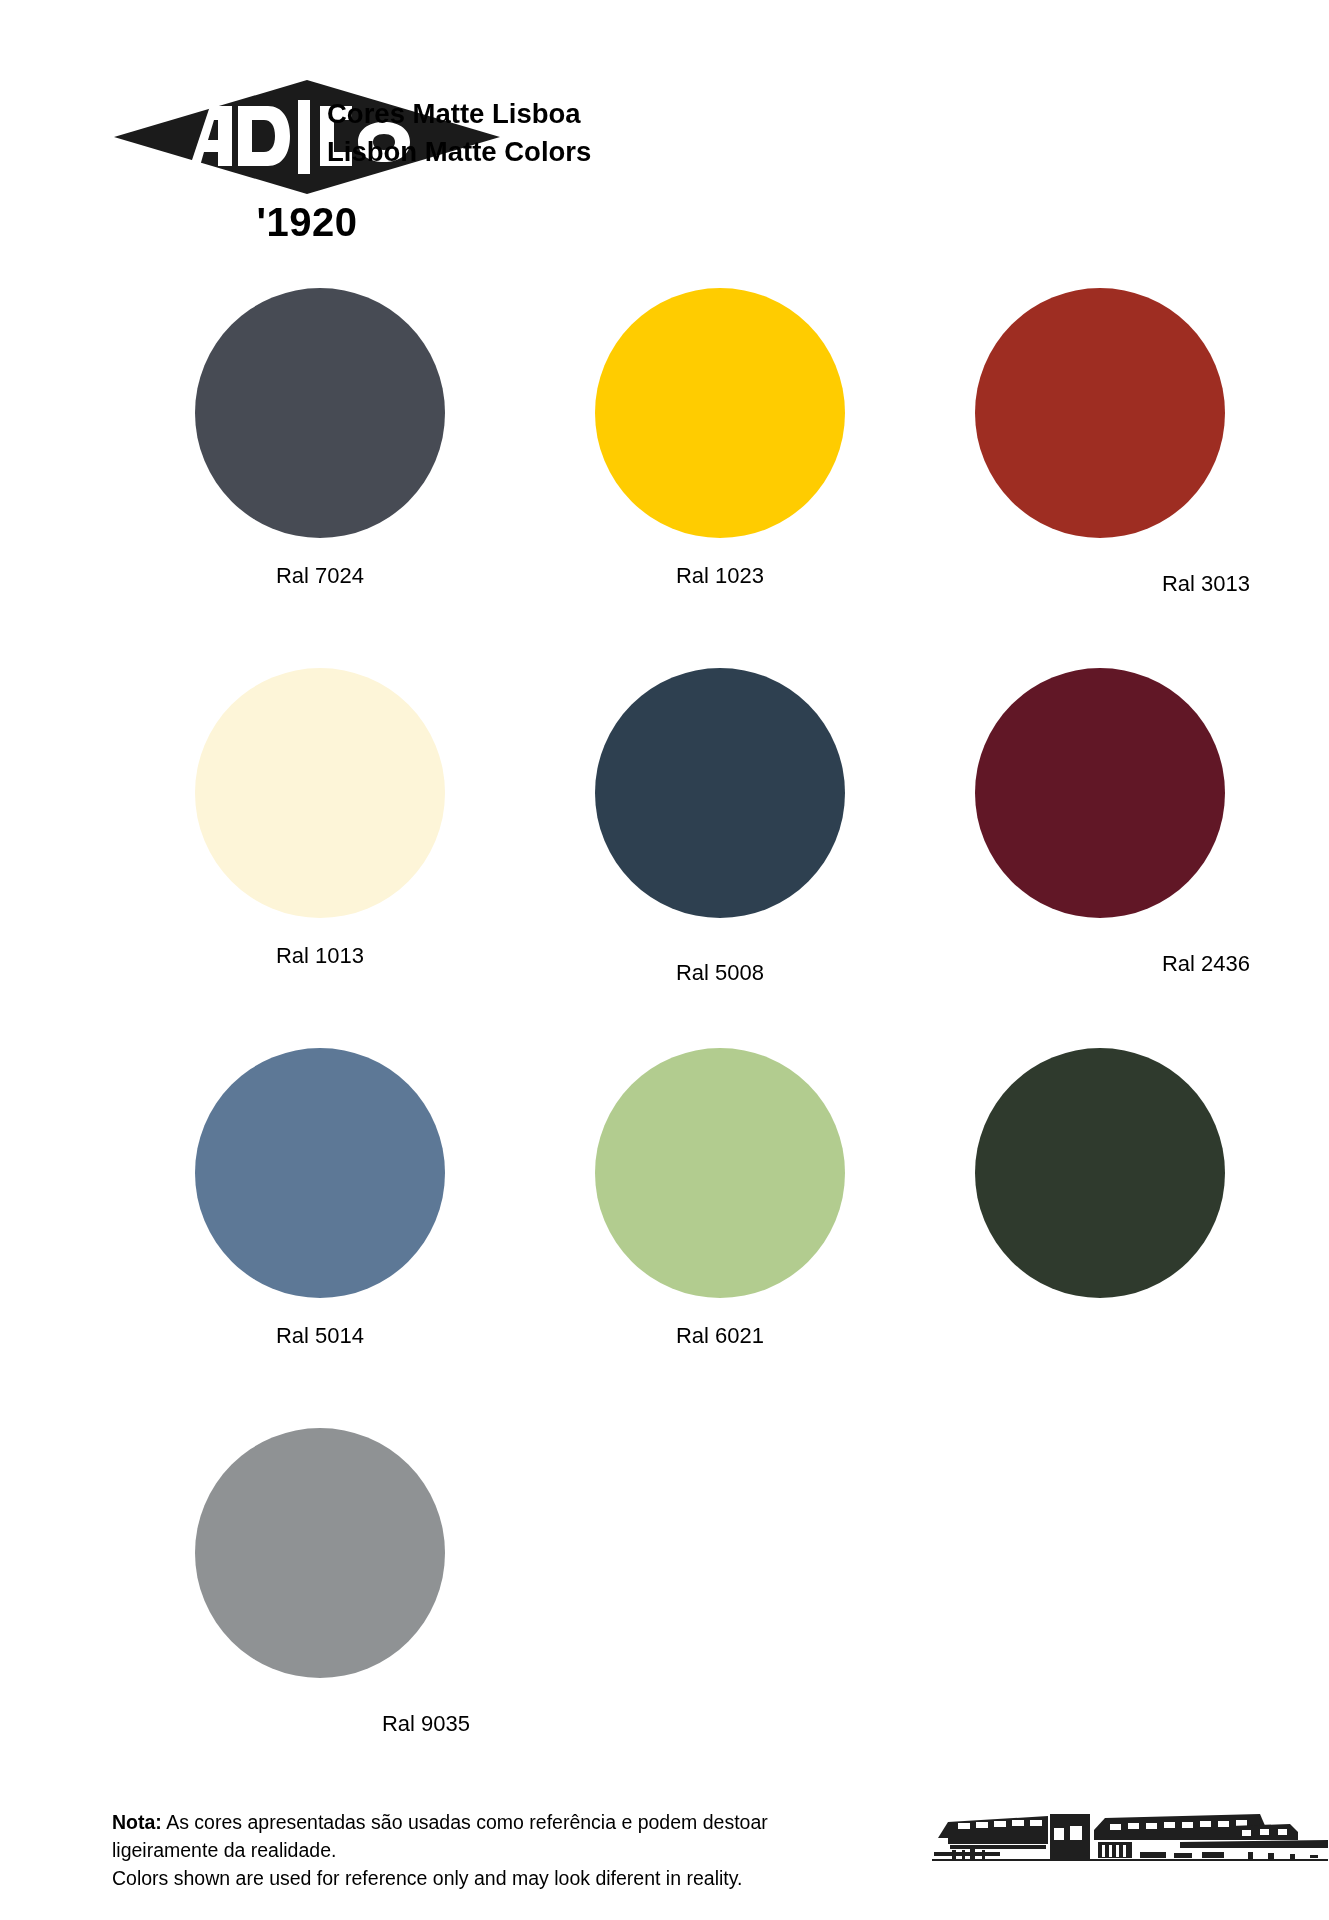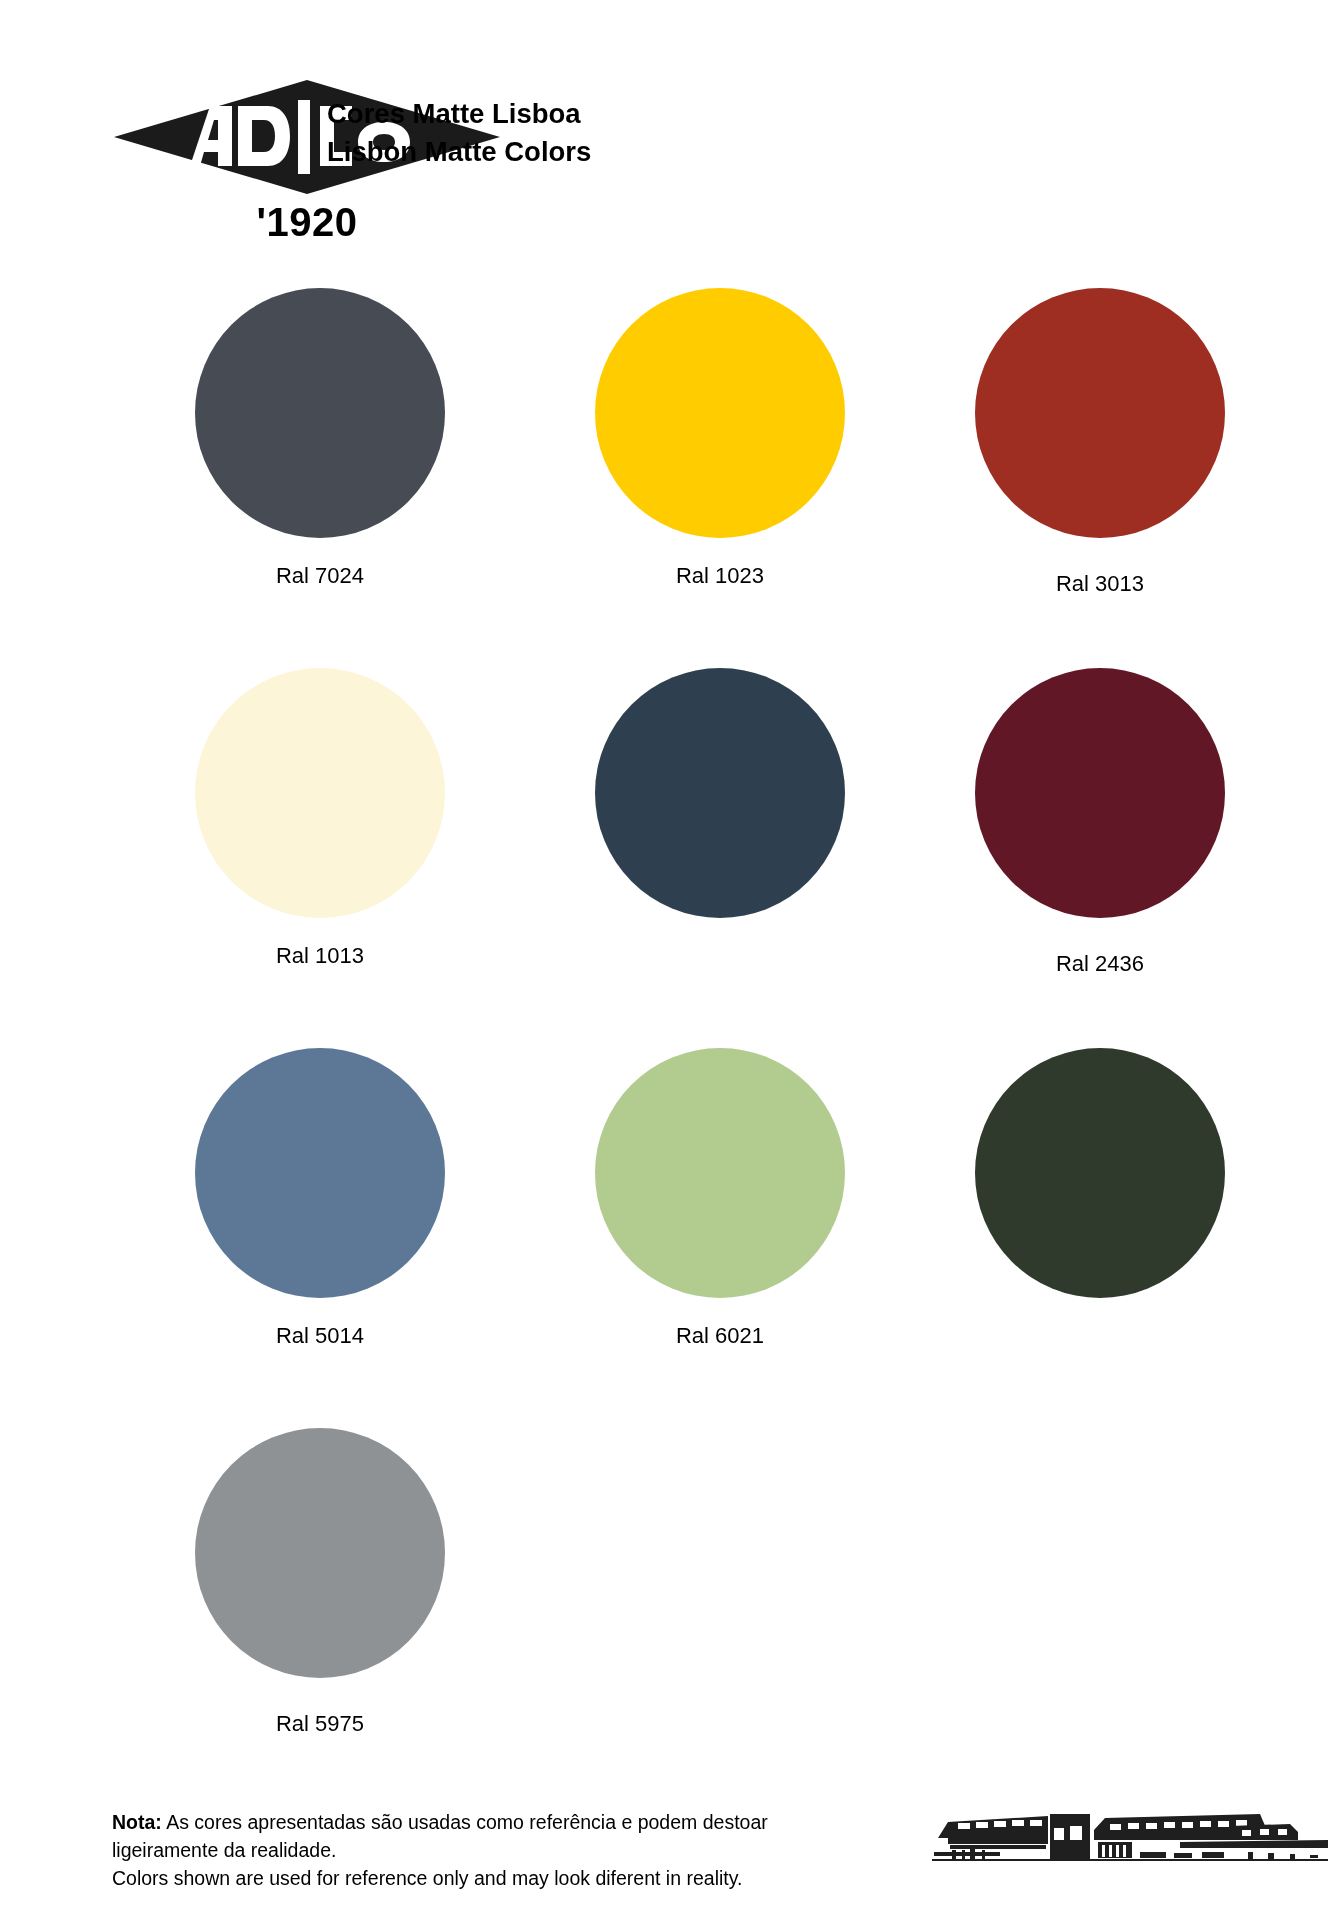--- a/index.html
+++ b/index.html
@@ -103,21 +103,21 @@
     font-size: 22px;
     line-height: 26px;
     font-family: "Liberation Sans", sans-serif;
     text-align: center;
     white-space: nowrap;
   }
 
   
   .lab-pad-a { padding-top: 25px; }
   .lab-pad-b { padding-top: 42px; }
-  .lab-pad-c { padding-top: 33px; }
+  .lab-pad-c { padding-top: 33px; text-align: right; }
 
   
   .footer {
     position: absolute;
     left: 0;
     bottom: 0;
     width: 1329px;
     height: 130px;
   }
 
@@ -196,20 +196,21 @@
     </div>
   </div>
 
   <div class="row">
     <div class="cell col0">
       <span class="swatch" style="background: rgb(253, 245, 216);"></span>
       <div class="swatch-label lab-pad-a">Ral 1013</div>
     </div>
     <div class="cell col1">
       <span class="swatch" style="background: rgb(46, 64, 80);"></span>
+      <div class="swatch-label lab-pad-b">Ral 5008</div>
     </div>
     <div class="cell col2">
       <span class="swatch" style="background: rgb(97, 23, 38);"></span>
       <div class="swatch-label lab-pad-c">Ral 2436</div>
     </div>
   </div>
 
   <div class="row">
     <div class="cell col0">
       <span class="swatch" style="background: rgb(93, 120, 150);"></span>
@@ -220,21 +221,21 @@
       <div class="swatch-label lab-pad-a">Ral 6021</div>
     </div>
     <div class="cell col2">
       <span class="swatch" style="background: rgb(47, 58, 45);"></span>
     </div>
   </div>
 
   <div class="row">
     <div class="cell col0">
       <span class="swatch" style="background: rgb(143, 146, 148);"></span>
-      <div class="swatch-label lab-pad-c">Ral 5975</div>
+      <div class="swatch-label lab-pad-c">Ral 9035</div>
     </div>
   </div>
 
 </div>
 
 <div class="footer">
 
   <div class="note">
     <div>
       <b>Nota:</b><span> As cores apresentadas são usadas como referência e podem destoar</span>

